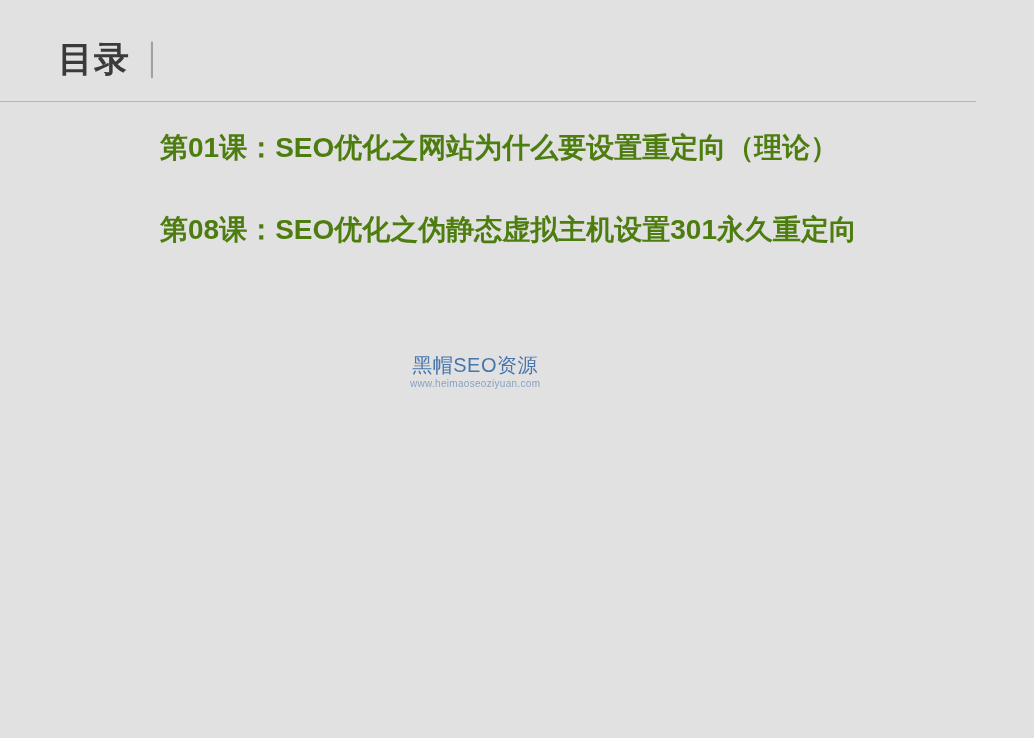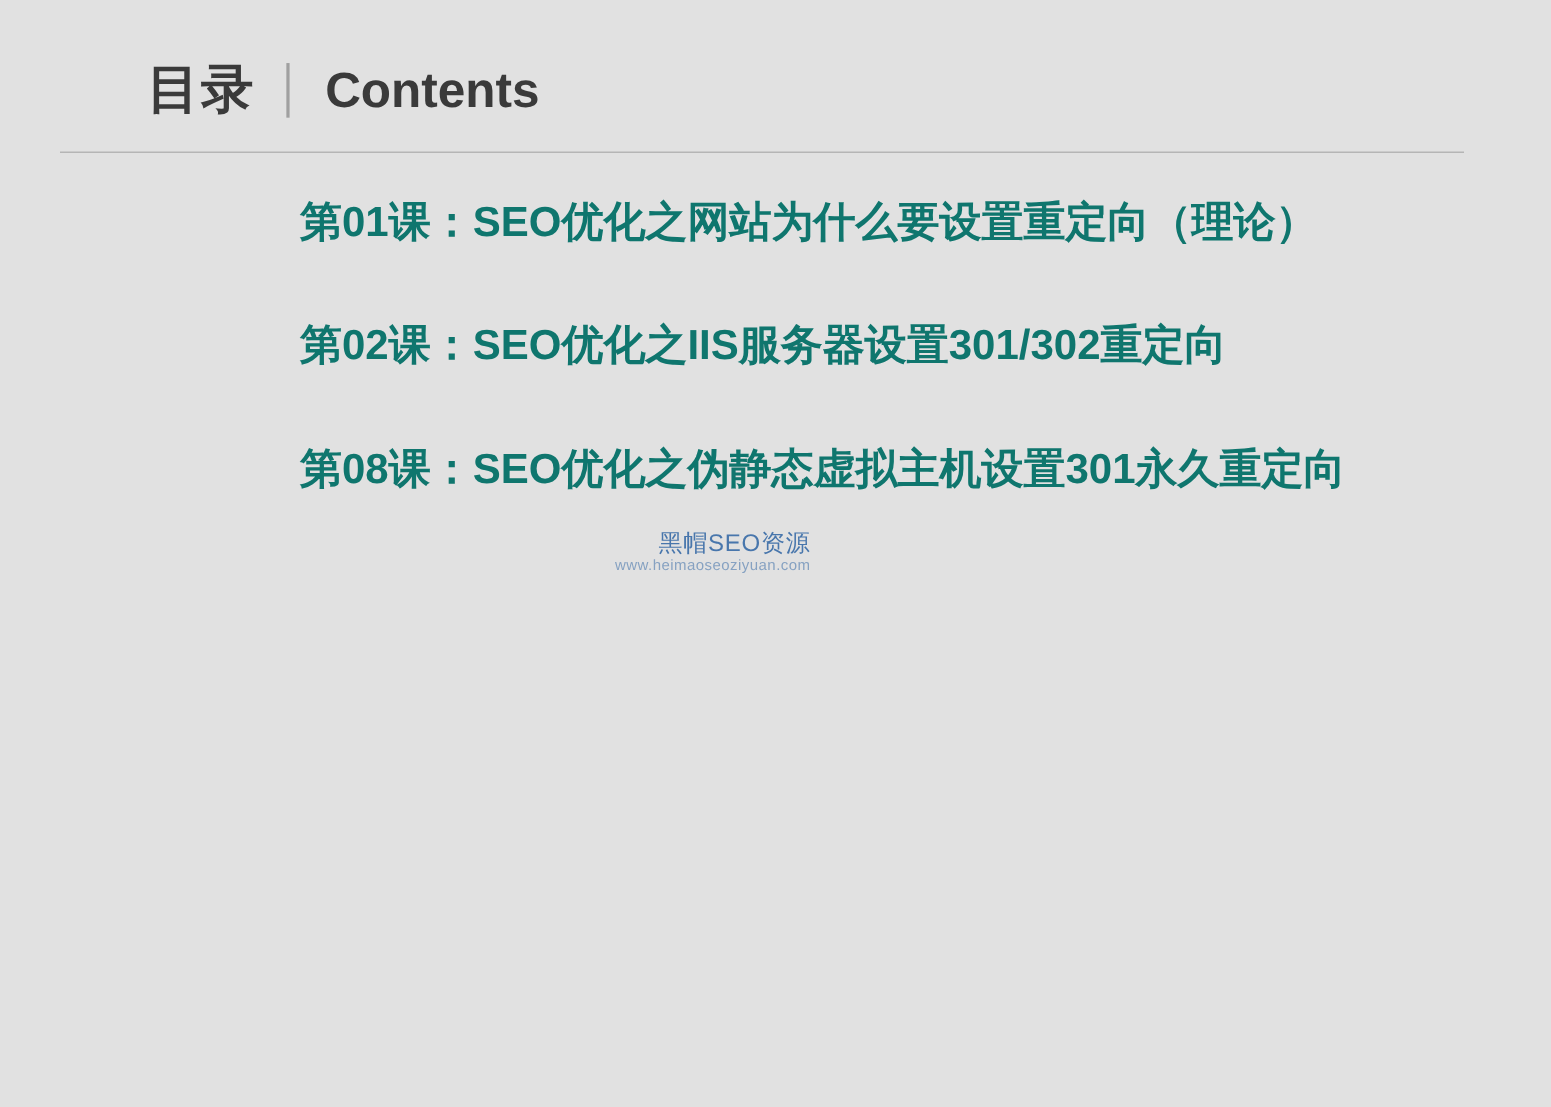--- a/index.html
+++ b/index.html
@@ -8,21 +8,20 @@
     height: 738px;
     background: #e1e1e1;
     font-family: "Microsoft YaHei", "PingFang SC", "Hiragino Sans GB", sans-serif;
     color: #333333;
     overflow: hidden;
   }
   .page {
     position: relative;
     width: 976px;
     height: 738px;
-    padding-left: 40px;
   }
   .header {
     display: flex;
     align-items: baseline;
     padding: 36px 0 18px 58px;
     border-bottom: 1px solid #b5b5b5;
   }
   .header-zh {
     font-size: 35px;
     font-weight: 700;
@@ -46,62 +45,59 @@
   .toc {
     padding-top: 28px;
     padding-left: 160px;
     display: flex;
     flex-direction: column;
     gap: 46px;
   }
   .toc-item {
     font-size: 28px;
     font-weight: 700;
-    color: #0f766e;
+    color: #4d7c0f;
     line-height: 1.3;
     white-space: nowrap;
   }
   .watermark {
     position: absolute;
     left: 410px;
     top: 352px;
     text-align: center;
     pointer-events: none;
     user-select: none;
   }
   .watermark-line1 {
     color: #3c6ea8;
-    font-size: 16px;
+    font-size: 20px;
     font-weight: 500;
     letter-spacing: 0.5px;
     opacity: 0.92;
-    text-align: right;
   }
   .watermark-line2 {
     color: #3c6ea8;
     font-size: 10px;
     opacity: 0.55;
     letter-spacing: 0.3px;
     margin-top: -1px;
   }
 </style>
 </head>
 <body>
 
 <div class="page">
 
   <div class="header">
     <span class="header-zh">目录</span>
     <span class="header-divider">│</span>
-    <span class="header-en">Contents</span>
   </div>
 
   <div class="toc">
     <div class="toc-item">第01课：SEO优化之网站为什么要设置重定向（理论）</div>
-    <div class="toc-item">第02课：SEO优化之IIS服务器设置301/302重定向</div>
     <div class="toc-item">第08课：SEO优化之伪静态虚拟主机设置301永久重定向</div>
   </div>
 
   <div class="watermark">
     <div class="watermark-line1">黑帽SEO资源</div>
     <div class="watermark-line2">www.heimaoseoziyuan.com</div>
   </div>
 
 </div>
 

